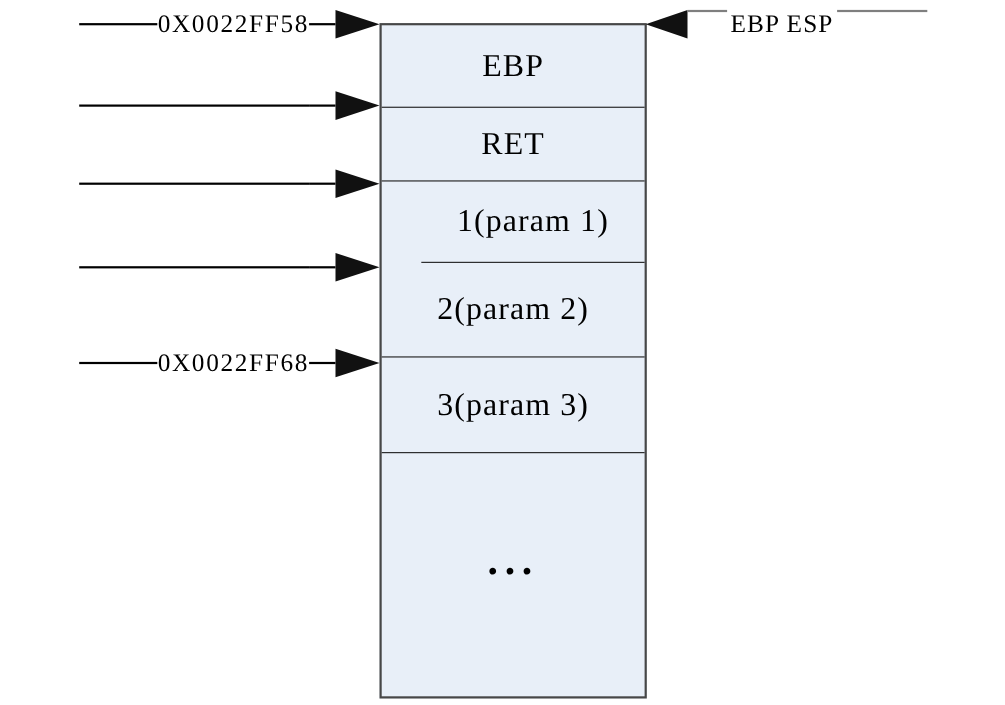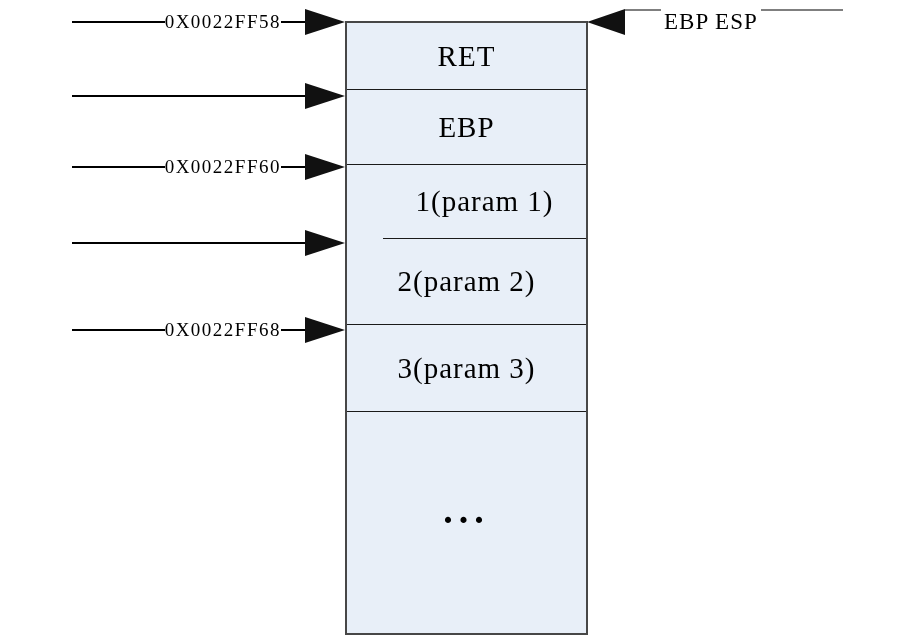--- a/index.html
+++ b/index.html
@@ -58,21 +58,21 @@
     display: flex;
     align-items: center;
   }
   .hline {
     height: 0;
     border-top: 2px solid #000000;
   }
   .hline.lead { flex: 1; }
   .hline.trail { width: 24px; }
   .addr-text {
-    font-size: 19px;
+    font-size: 23px;
     letter-spacing: 1.5px;
     white-space: nowrap;
     line-height: 26px;
   }
   .arrow-right {
     width: 0;
     height: 0;
     border-top: 13px solid transparent;
     border-bottom: 13px solid transparent;
     border-left: 40px solid #111111;
@@ -104,25 +104,25 @@
     padding: 0 3px;
     line-height: 26px;
   }
 </style>
 </head>
 <body>
 
 <div class="canvas">
 
   <div class="stack-box">
+    <div class="cell cell-h1">
+      <span>EBP</span>
+    </div>
     <div class="cell cell-h2">
       <span>RET</span>
-    </div>
-    <div class="cell cell-h1">
-      <span>EBP</span>
     </div>
     <div class="cell cell-h3">
       <span>1(param 1)</span>
     </div>
     <div class="cell cell-h4">
       <span>2(param 2)</span>
     </div>
     <div class="cell cell-h5">
       <span>3(param 3)</span>
     </div>
@@ -139,21 +139,20 @@
   </div>
 
   <div class="addr-row" style="top:83px">
     <span class="hline lead"></span>
     <span class="hline trail"></span>
     <span class="arrow-right"></span>
   </div>
 
   <div class="addr-row" style="top:154px">
     <span class="hline lead"></span>
-    <span class="addr-text">0X0022FF60</span>
     <span class="hline trail"></span>
     <span class="arrow-right"></span>
   </div>
 
   <div class="addr-row" style="top:230px">
     <span class="hline lead"></span>
     <span class="hline trail"></span>
     <span class="arrow-right"></span>
   </div>
 

